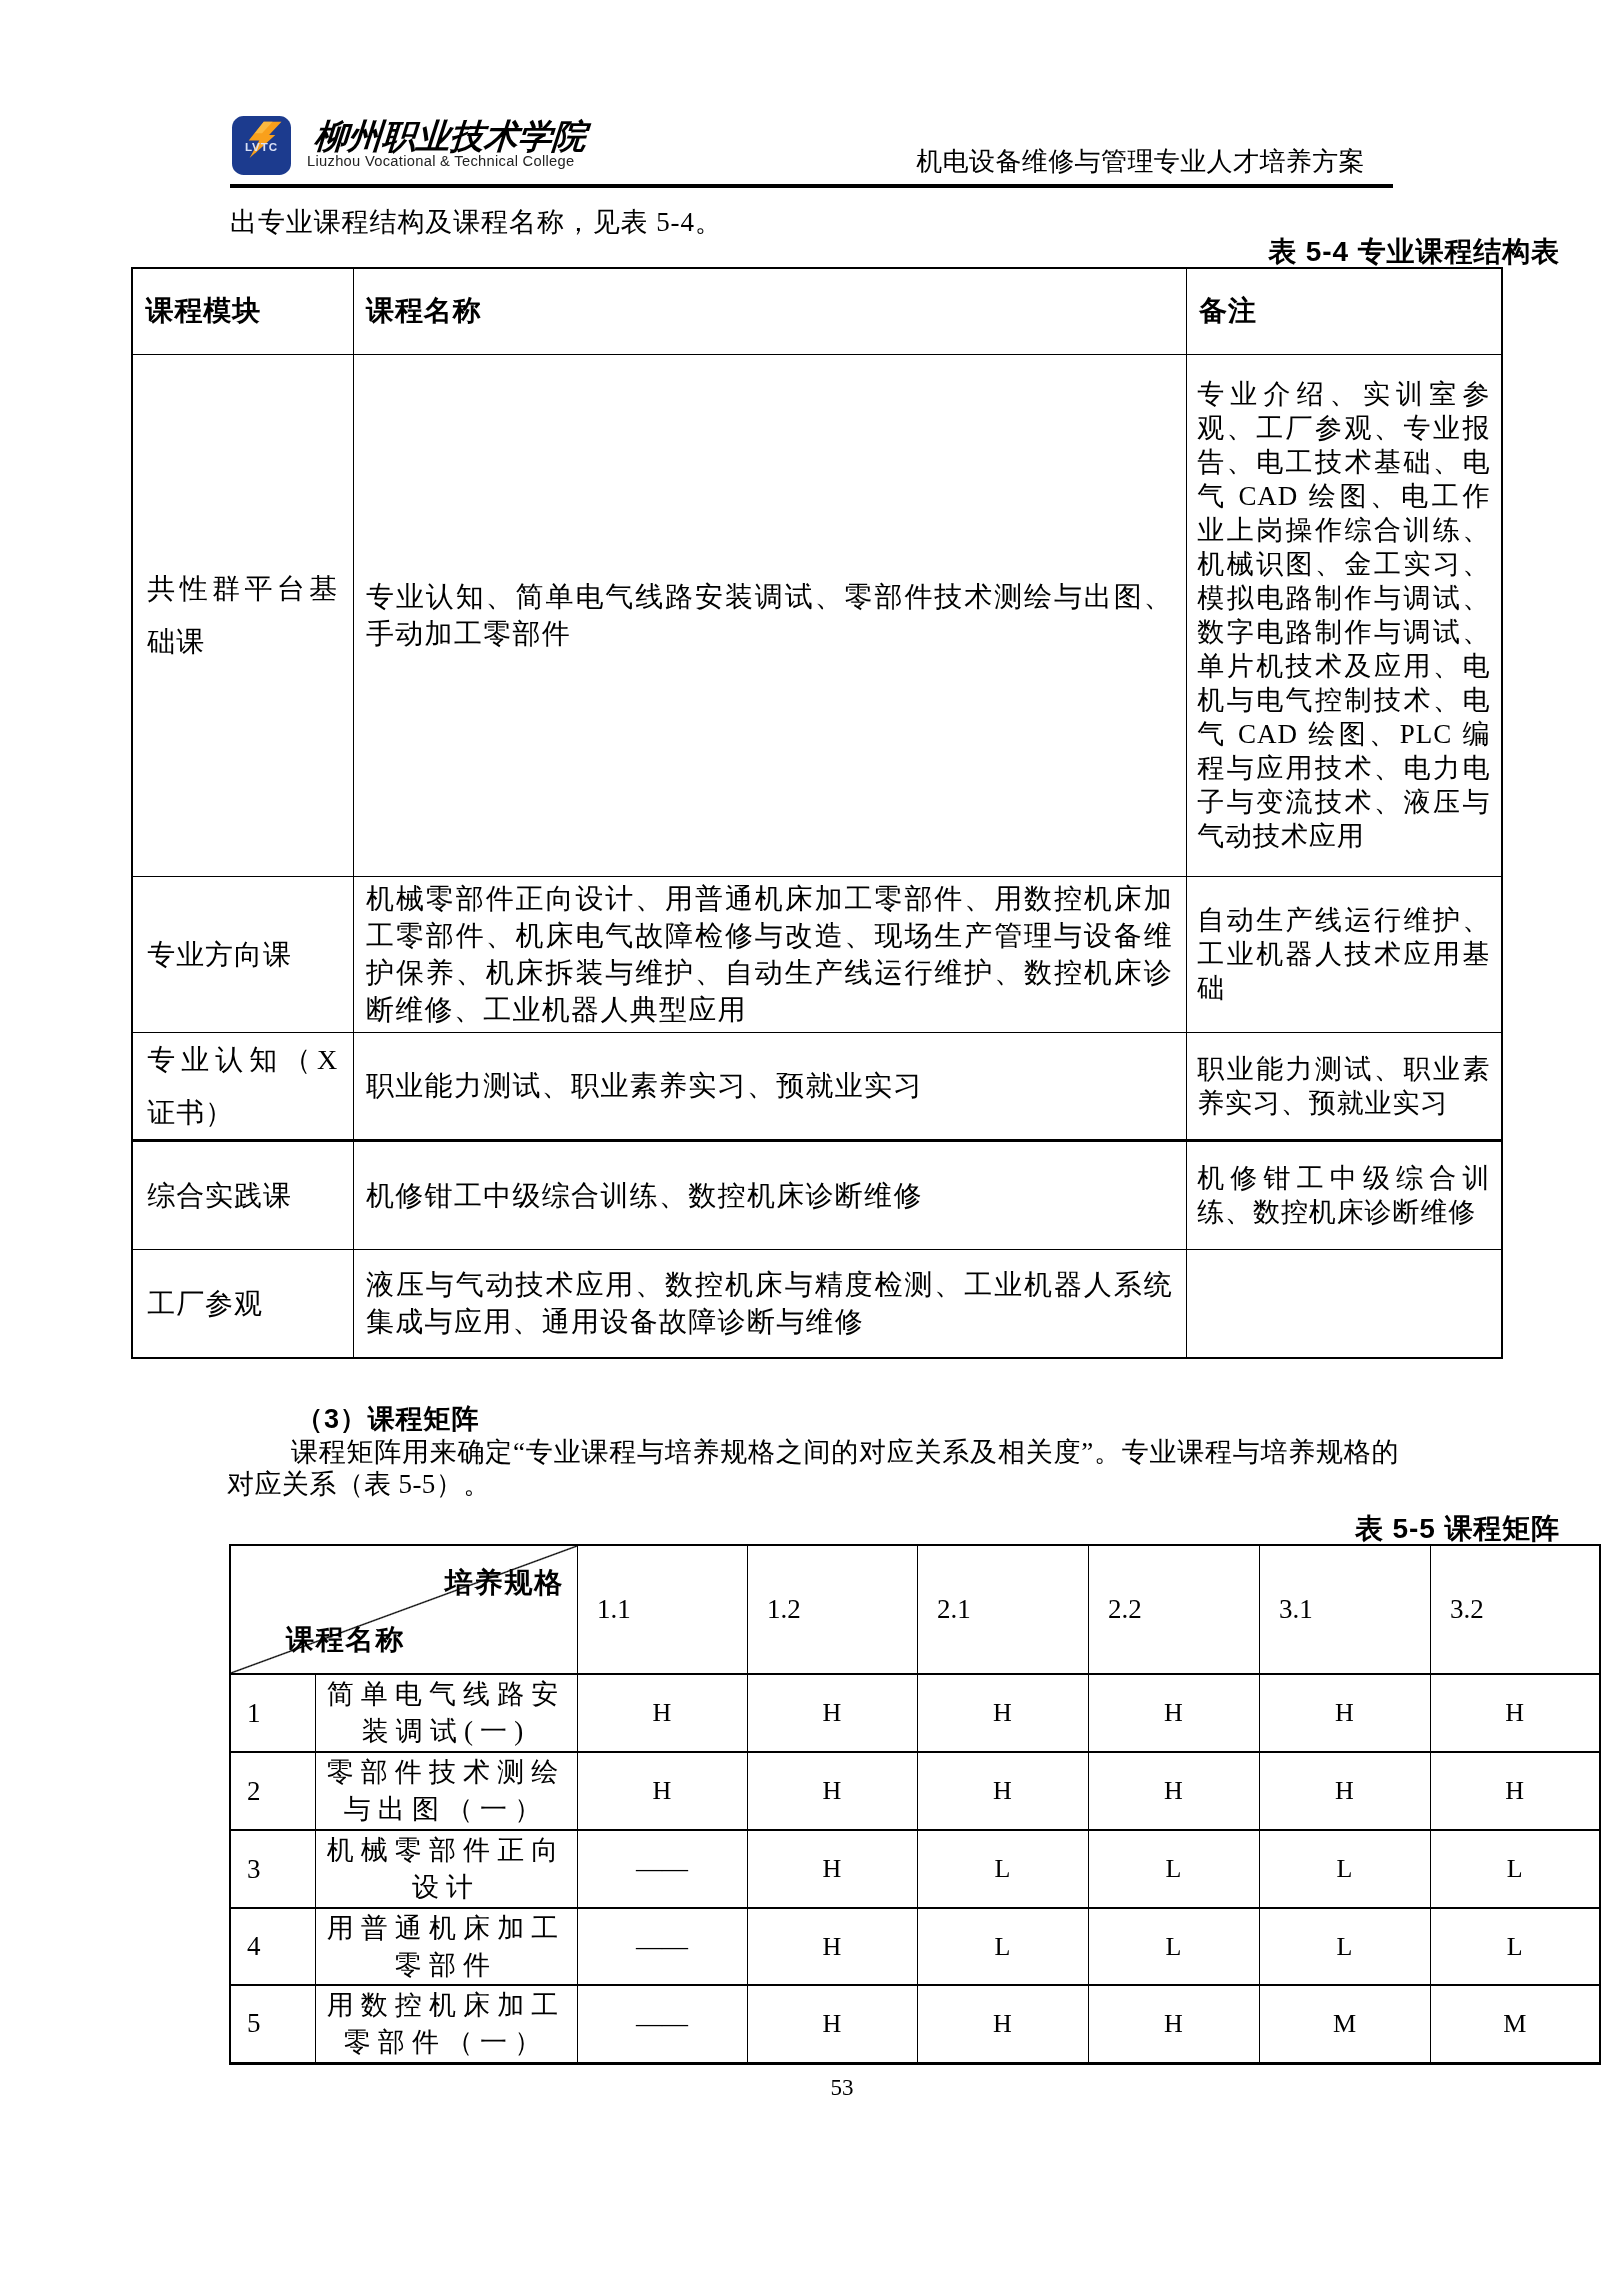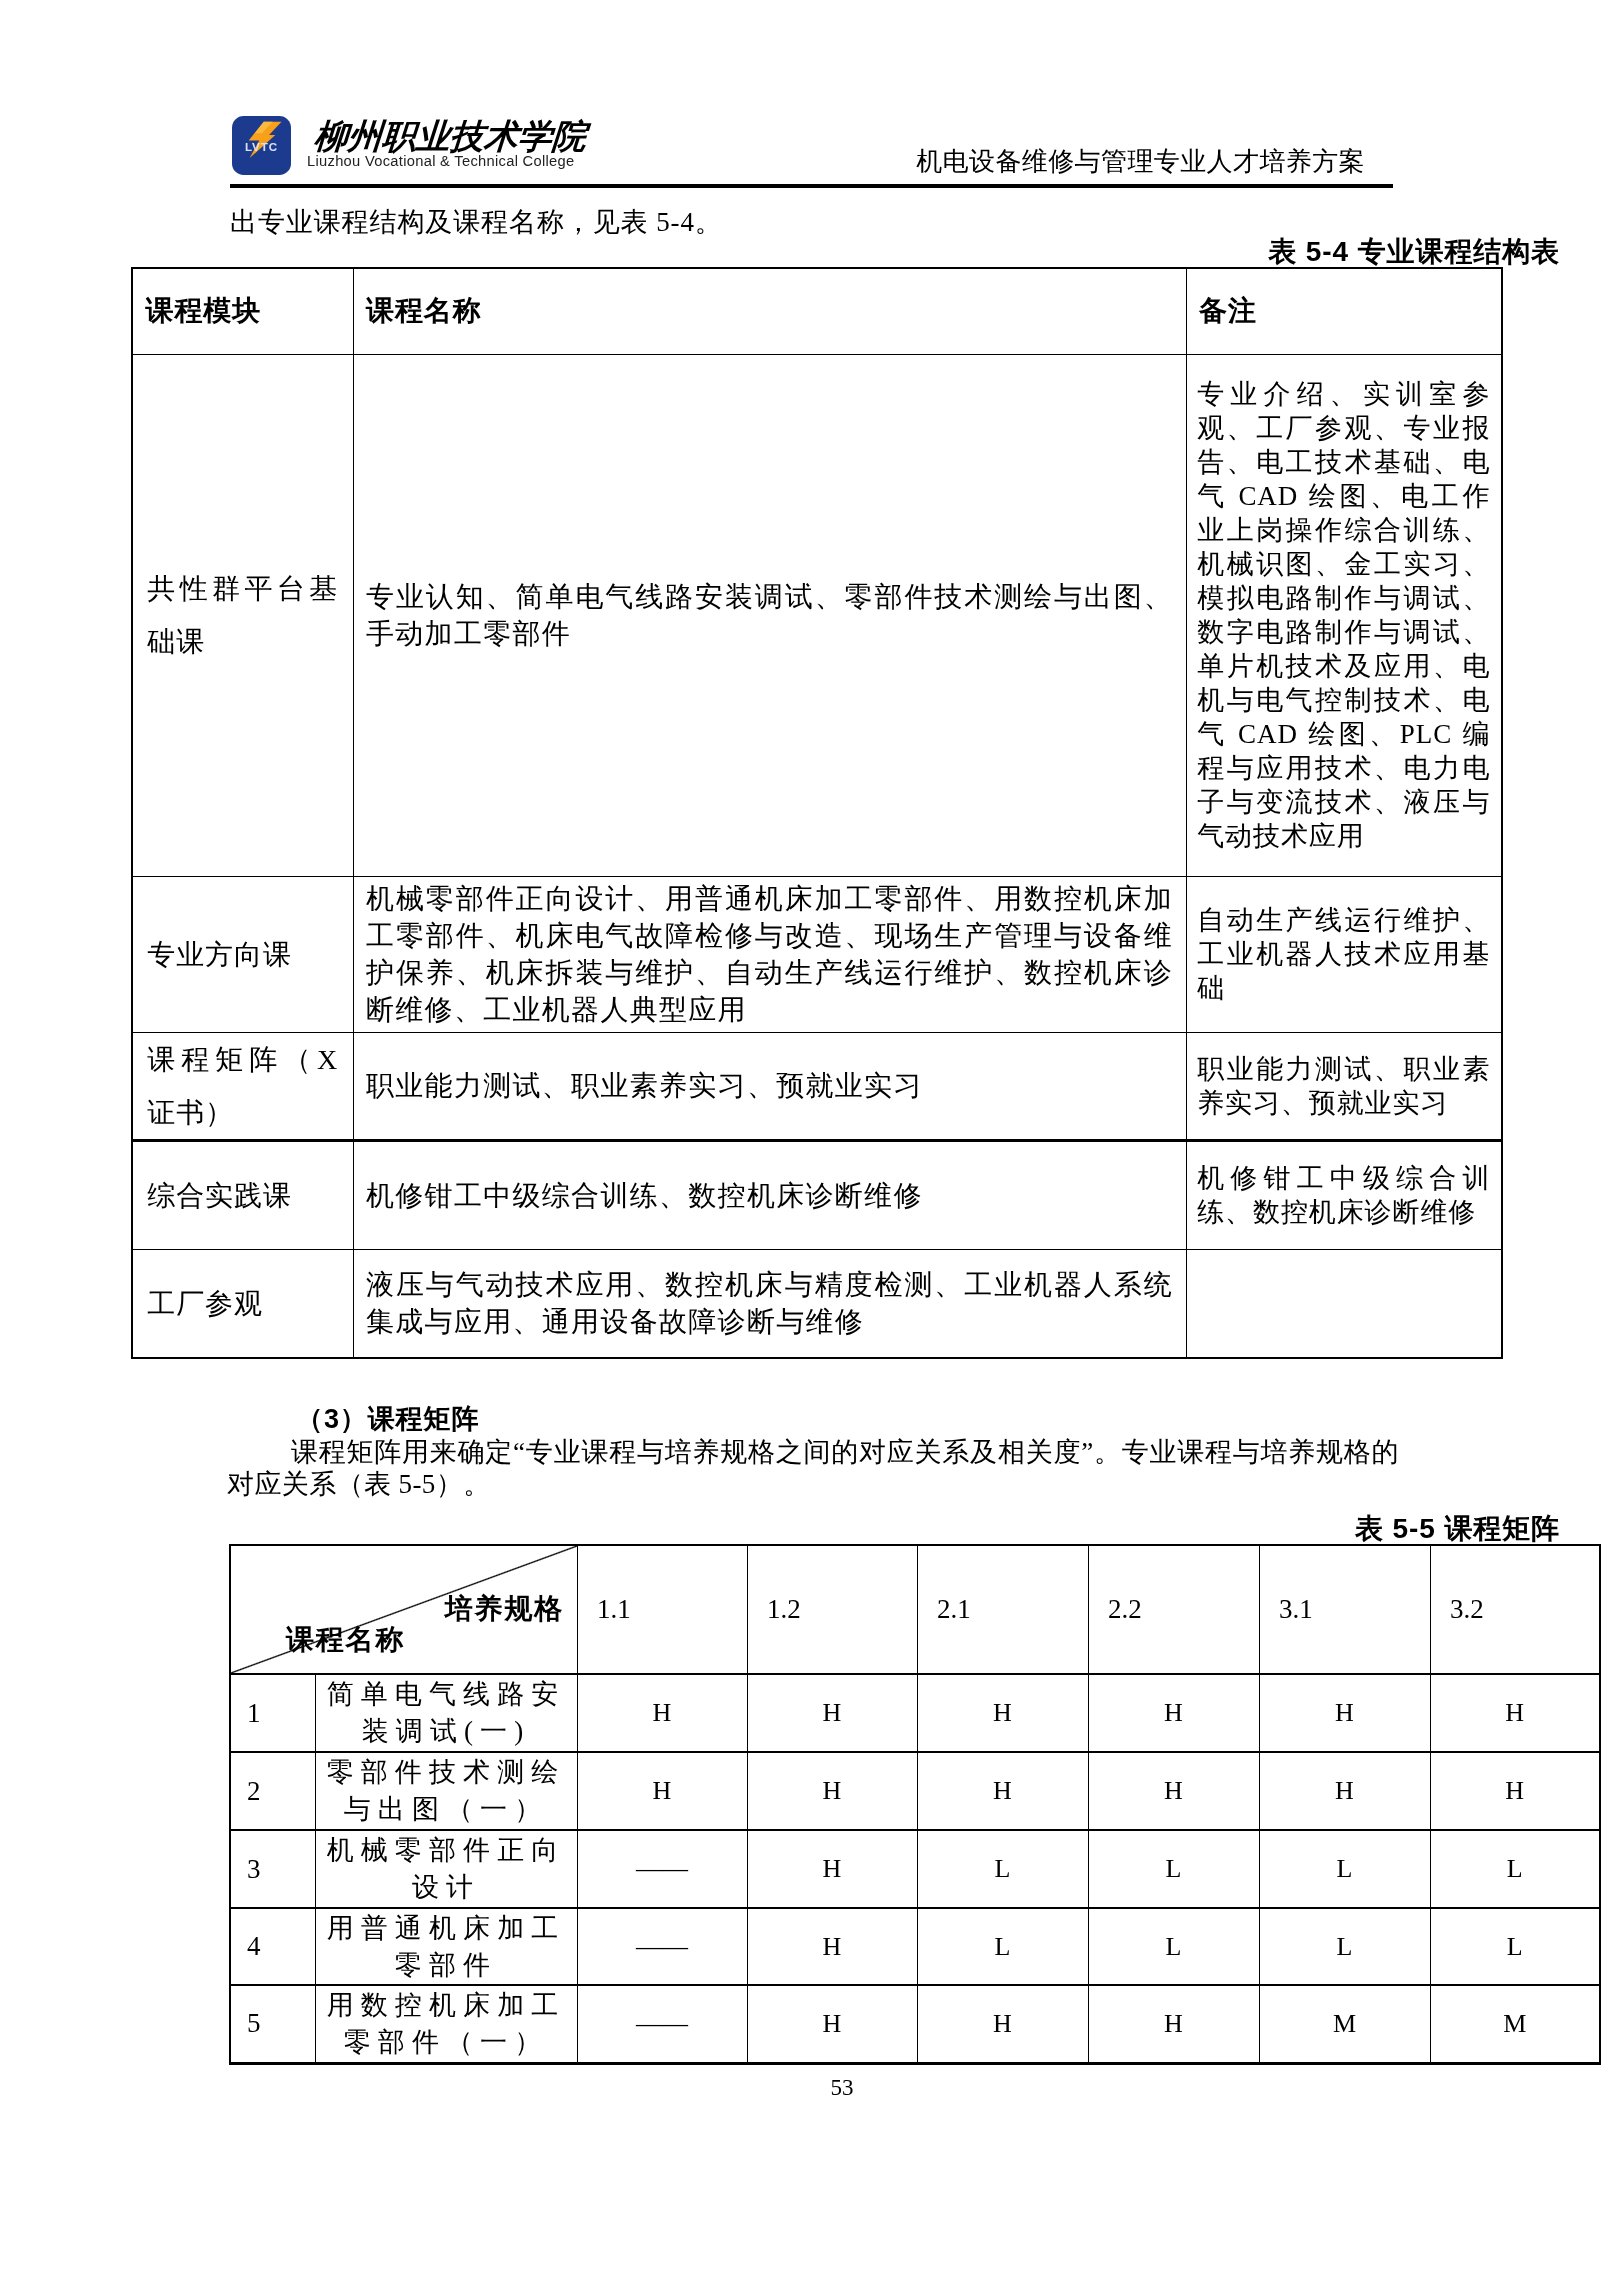--- a/index.html
+++ b/index.html
@@ -48,21 +48,21 @@
         font-family:"Liberation Sans","DejaVu Sans",sans-serif;font-weight:bold;font-size:27px;letter-spacing:0.9px;text-align:right;}
   .sec-par{position:absolute;left:227px;top:1436px;width:1172px;font-size:27px;
         line-height:32px;text-align:justify;text-indent:64px;letter-spacing:0.4px;}
 
   
   .t55{position:absolute;left:229px;top:1544px;width:1371px;border:2.7px solid #000;border-bottom-width:3.6px;}
   .t55 th,.t55 td{border:1.8px solid #000;border-top-width:2.7px;border-bottom-width:2.7px;overflow:hidden;}
   .t55 .corner{position:relative;padding:0;
         background:linear-gradient(to bottom right,transparent calc(50% - 1.3px),#000 50%,transparent calc(50% + 1.3px));}
   .t55 .corner .top-label{position:absolute;top:18px;right:12.5px;
-        font-family:"Liberation Sans","DejaVu Sans",sans-serif;font-weight:bold;font-size:28px;letter-spacing:1.8px;margin-top:26px;}
+        font-family:"Liberation Sans","DejaVu Sans",sans-serif;font-weight:bold;font-size:28px;letter-spacing:1.8px;}
   .t55 .corner .bottom-label{position:absolute;bottom:14.3px;left:55px;
         font-family:"Liberation Sans","DejaVu Sans",sans-serif;font-weight:bold;font-size:28px;letter-spacing:1.8px;}
   .t55 th.spec{font-size:27px;font-weight:normal;text-align:left;padding-left:19.6px;vertical-align:middle;}
   .t55 td.no{font-size:27px;text-align:left;padding-left:16px;vertical-align:middle;}
   .t55 td.course{font-size:27px;text-align:center;vertical-align:middle;line-height:37px;
         letter-spacing:7.1px;padding:0 1.8px;}
   .t55 td.val{font-size:26px;text-align:center;vertical-align:middle;}
 
   .page-number{position:absolute;left:0;top:2075px;width:1684px;text-align:center;font-size:23px;}
 </style>
@@ -102,21 +102,21 @@
       <td class="module">共性群平台基础课</td>
       <td class="courses">专业认知、简单电气线路安装调试、零部件技术测绘与出图、手动加工零部件</td>
       <td class="note">专业介绍、实训室参观、工厂参观、专业报告、电工技术基础、电气 CAD 绘图、电工作业上岗操作综合训练、机械识图、金工实习、模拟电路制作与调试、数字电路制作与调试、单片机技术及应用、电机与电气控制技术、电气 CAD 绘图、PLC 编程与应用技术、电力电子与变流技术、液压与气动技术应用</td>
     </tr>
     <tr style="height:147px">
       <td class="module">专业方向课</td>
       <td class="courses">机械零部件正向设计、用普通机床加工零部件、用数控机床加工零部件、机床电气故障检修与改造、现场生产管理与设备维护保养、机床拆装与维护、自动生产线运行维护、数控机床诊断维修、工业机器人典型应用</td>
       <td class="note">自动生产线运行维护、工业机器人技术应用基础</td>
     </tr>
     <tr style="height:107px">
-      <td class="module">课程矩阵（X证书）</td>
+      <td class="module">专业认知（X证书）</td>
       <td class="courses">职业能力测试、职业素养实习、预就业实习</td>
       <td class="note">职业能力测试、职业素养实习、预就业实习</td>
     </tr>
     <tr style="height:109px" class="thick-top">
       <td class="module">综合实践课</td>
       <td class="courses">机修钳工中级综合训练、数控机床诊断维修</td>
       <td class="note">机修钳工中级综合训练、数控机床诊断维修</td>
     </tr>
     <tr style="height:109px">
       <td class="module">工厂参观</td>

